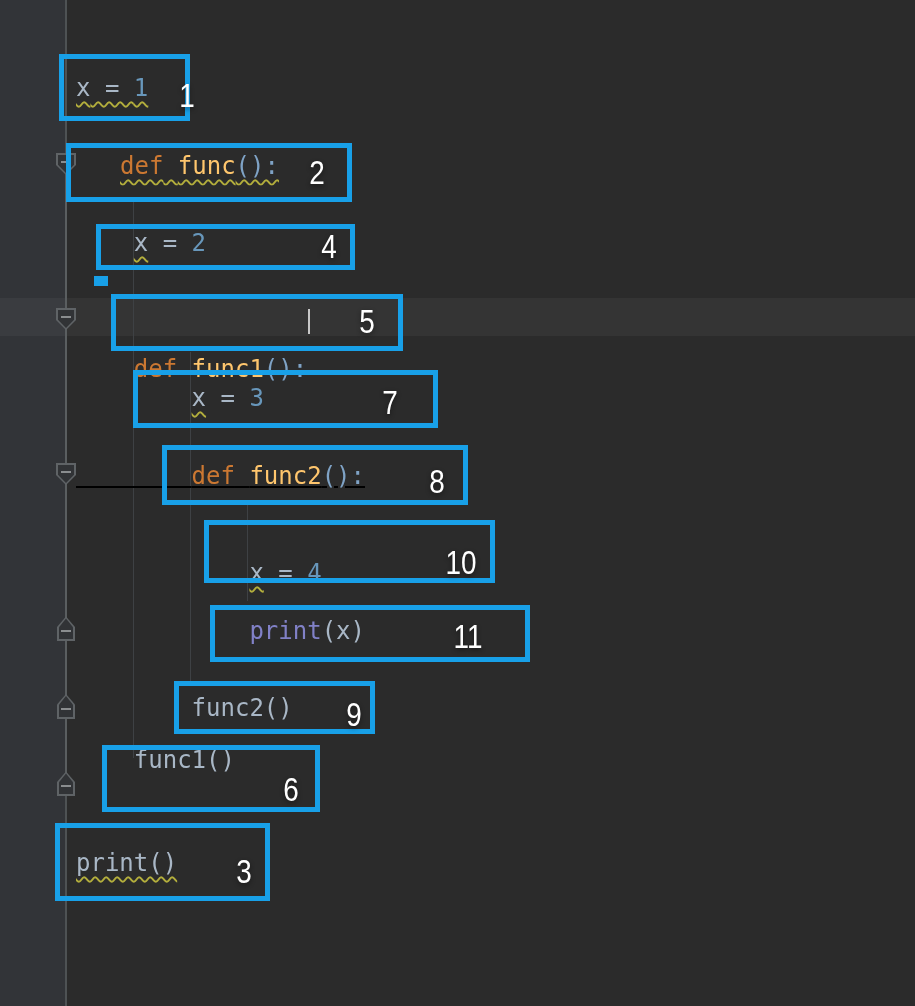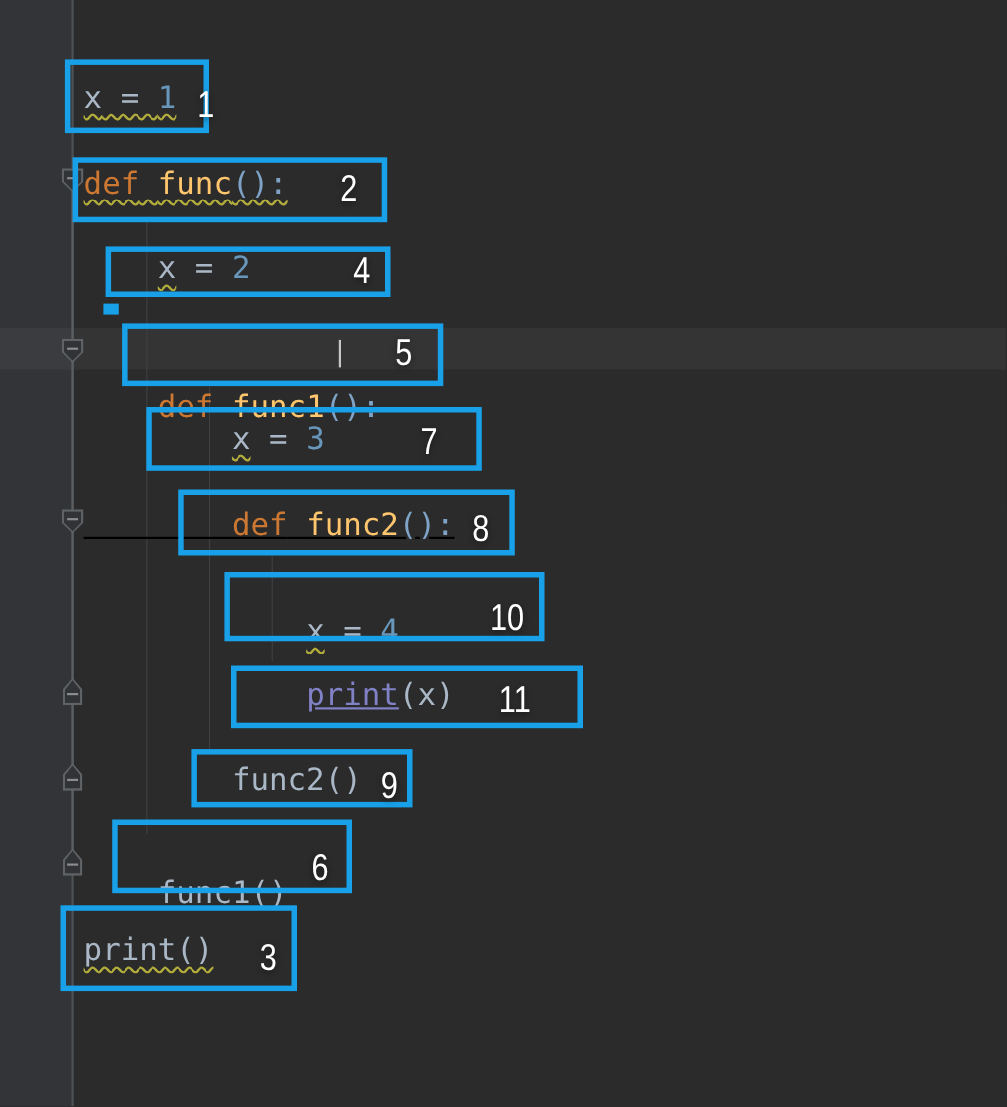--- a/index.html
+++ b/index.html
@@ -6,23 +6,23 @@
   #stage{position:relative;width:915px;height:1006px;overflow:hidden;
          background:#2B2B2B;font-family:"DejaVu Sans Mono",monospace;}
   
   .gutter{position:absolute;left:0;top:0;width:66px;height:1006px;background:#323438;z-index:0;}
   .gutter-sep{position:absolute;left:65px;top:0;width:2px;height:1006px;background:#4E5254;z-index:1;}
   .fold-line{position:absolute;left:65px;width:2px;background:#5A5E60;z-index:2;}
   .cur-line{position:absolute;left:0;top:298px;width:915px;height:38px;background:rgba(255,255,255,0.045);z-index:0;}
   .indent-guide{position:absolute;width:1px;background:#3E4144;z-index:1;}
   
   #code-layer{position:absolute;left:0;top:0;z-index:3;}
-  .code-line{position:absolute;left:76px;height:39px;line-height:39px;font-size:28px;white-space:pre;}
+  .code-line{position:absolute;left:76px;height:39px;line-height:39px;font-size:24px;white-space:pre;}
   .tok-kw{color:#CC7832;} .tok-fn{color:#FFC66D;} .tok-num{color:#6897BB;}
-  .tok-txt{color:#A9B7C6;} .tok-bi{color:#8181C7;text-decoration:underline;} .tok-pn{color:#7FA3C6;}
+  .tok-txt{color:#A9B7C6;} .tok-bi{color:#8181C7;} .tok-pn{color:#7FA3C6;}
   .wave{text-decoration:underline wavy #B3AE3C;text-decoration-thickness:2px;
         text-underline-offset:5px;text-decoration-skip-ink:none;}
   .caret{position:absolute;left:308px;top:309px;width:2px;height:25px;background:#C7C7C7;z-index:4;}
   
   .fold{position:absolute;z-index:4;cursor:pointer;}
   .fold .shape-o{position:absolute;inset:0;background:#5F6366;}
   .fold .shape-i{position:absolute;inset:2px;background:#313336;}
   .fold.start .shape-o,.fold.start .shape-i{clip-path:polygon(0 0,100% 0,100% 55%,50% 100%,0 55%);}
   .fold.end .shape-o,.fold.end .shape-i{clip-path:polygon(50% 0,100% 42%,100% 100%,0 100%,0 42%);}
   .fold .minus{position:absolute;left:50%;width:10px;height:2px;margin-left:-5px;background:#8A8D8F;}
@@ -74,29 +74,29 @@
         <div class="minus"></div>
       </div>
       <div class="fold end" style="left: 57px; top: 771.375px; width: 18px; height: 25px;">
         <div class="shape-o"></div>
         <div class="shape-i"></div>
         <div class="minus"></div>
       </div>
     </div>
   <div id="code-layer">
       <div class="code-line" style="top: 69px;"><span class="tok-txt wave">x</span><span class="tok-txt wave"> = </span><span class="tok-num wave">1</span></div>
-      <div class="code-line" style="top: 146.5px;"><span class="tok-kw wave">def</span><span class="tok-txt wave"> </span><span class="tok-fn wave">func</span><span class="tok-pn wave">():</span></div>
+      <div class="code-line" style="top: 146.5px; margin-left: 44px;"><span class="tok-kw wave">def</span><span class="tok-txt wave"> </span><span class="tok-fn wave">func</span><span class="tok-pn wave">():</span></div>
       <div class="code-line" style="top: 224px;"><span class="tok-txt">    </span><span class="tok-txt wave">x</span><span class="tok-txt"> = </span><span class="tok-num">2</span></div>
       <div class="code-line" style="top: 306px; margin-top: 44px;"><span class="tok-txt">    </span><span class="tok-kw">def</span><span class="tok-txt"> </span><span class="tok-fn">func1</span><span class="tok-pn">():</span></div>
       <div class="code-line" style="top: 379px;"><span class="tok-txt">        </span><span class="tok-txt wave">x</span><span class="tok-txt"> = </span><span class="tok-num">3</span></div>
       <div class="code-line" style="top: 456.5px; text-decoration: underline;"><span class="tok-txt">        </span><span class="tok-kw">def</span><span class="tok-txt"> </span><span class="tok-fn">func2</span><span class="tok-pn">():</span></div>
       <div class="code-line" style="top: 554px;"><span class="tok-txt">            </span><span class="tok-txt wave">x</span><span class="tok-txt"> = </span><span class="tok-num">4</span></div>
       <div class="code-line" style="top: 611.5px;"><span class="tok-txt">            </span><span class="tok-bi">print</span><span class="tok-txt">(x)</span></div>
       <div class="code-line" style="top: 689px;"><span class="tok-txt">        </span><span class="tok-txt">func2()</span></div>
-      <div class="code-line" style="top: 792px;"><span class="tok-txt">    </span><span class="tok-txt">func1()</span></div>
+      <div class="code-line" style="top: 741px;"><span class="tok-txt">    </span><span class="tok-txt">func1()</span></div>
       <div class="code-line" style="top: 844px;"><span class="tok-txt wave">print()</span></div>
     </div>
   <div class="caret"></div>
   <div id="annot-layer">
       <div class="abox" style="left: 59px; top: 54px; width: 131px; height: 67px;"></div>
       <div class="albl" style="left: 157px; top: 73px;">1</div>
       <div class="abox" style="left: 66px; top: 143px; width: 286px; height: 59px;"></div>
       <div class="albl" style="left: 287px; top: 150px;">2</div>
       <div class="abox" style="left: 96px; top: 224px; width: 259px; height: 46px;"></div>
       <div class="albl" style="left: 299px; top: 224px;">4</div>

